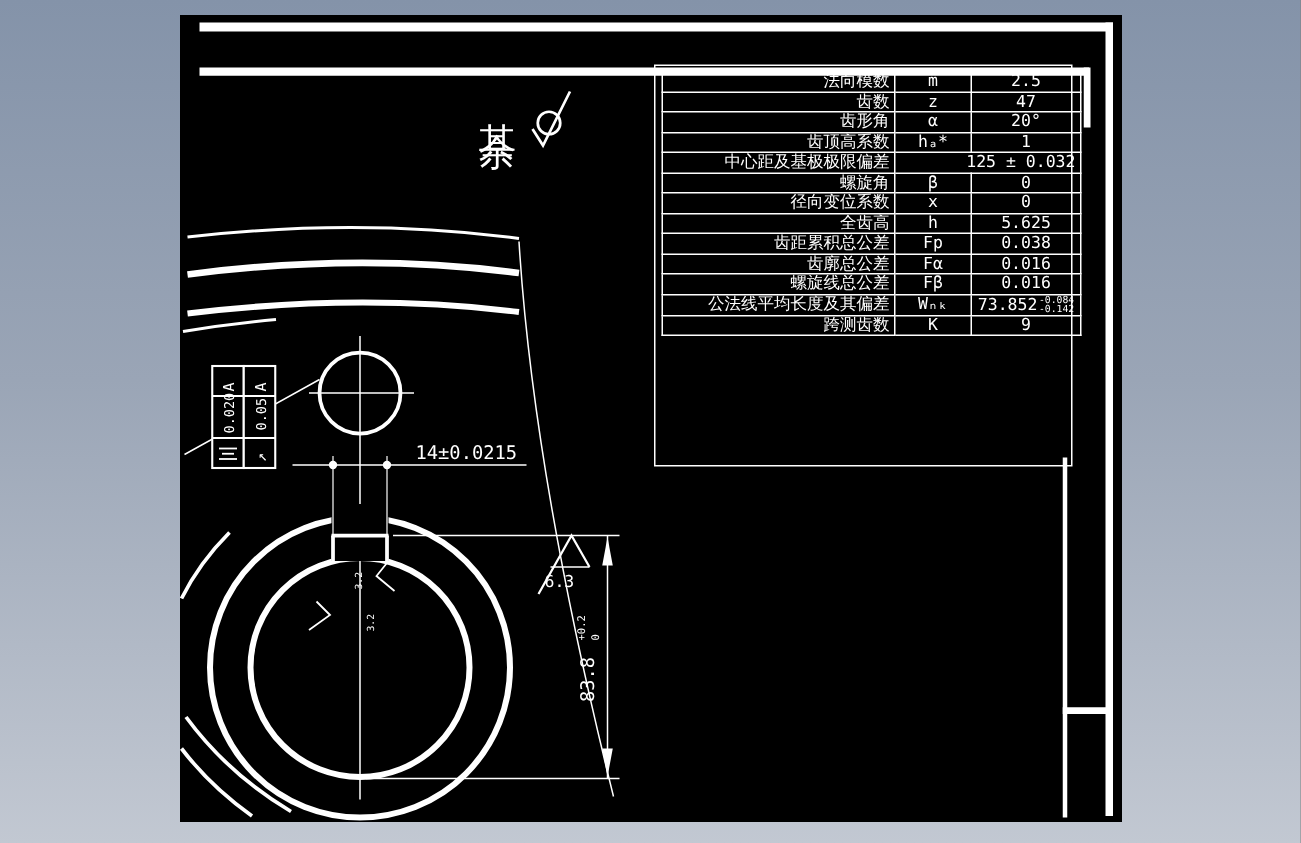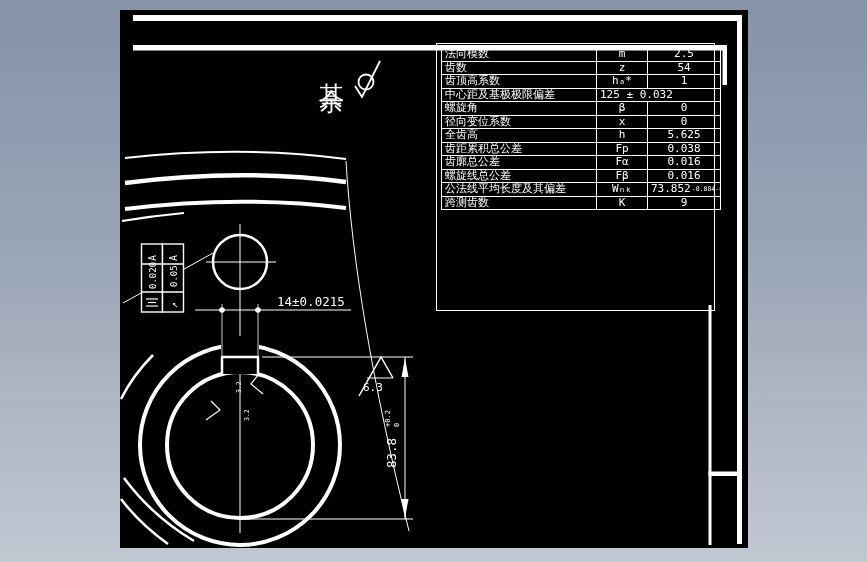--- a/index.html
+++ b/index.html
@@ -24,25 +24,25 @@
   }
   table.params{
     position:absolute;left:441px;top:47px;width:270px;
     border-collapse:collapse;table-layout:fixed;
   }
   table.params td{
     border:1.6px solid #fff;color:#fff;height:12.5px;
     font-size:11px;line-height:12px;padding:0 3px;
     white-space:nowrap;overflow:hidden;
   }
-  td.c-label{width:148px;font-family:"DejaVu Sans",sans-serif;}
+  td.c-label{width:148px;font-family:"DejaVu Sans",sans-serif;text-align:right;}
   td.c-sym{width:44px;text-align:center;font-family:"DejaVu Sans Mono",monospace;}
   td.c-val{width:66px;text-align:center;font-family:"DejaVu Sans Mono",monospace;margin-left:28px;}
-  td.c-merged{text-align:left;font-family:"DejaVu Sans Mono",monospace;font-size:10.5px;}
-  .stack{display:inline-flex;flex-direction:row;font-size:6.5px;line-height:6.5px;
+  td.c-merged{text-align:right;font-family:"DejaVu Sans Mono",monospace;font-size:10.5px;}
+  .stack{display:inline-flex;flex-direction:column;font-size:6.5px;line-height:6.5px;
          vertical-align:middle;margin-left:1px;text-align:left;}
   svg text{fill:#fff;font-family:"DejaVu Sans Mono",monospace;}
 </style>
 </head>
 <body>
 
 <div id="canvas"></div>
 
 <svg id="overlay" viewBox="0 0 867 562">
 
@@ -153,21 +153,26 @@
 <table class="params">
   <tbody>
       <tr>
     <td class="c-label">法向模数</td>
     <td class="c-sym">m</td>
     <td class="c-val">2.5</td>
   </tr>
   <tr>
     <td class="c-label">齿数</td>
     <td class="c-sym">z</td>
-    <td class="c-val">54</td>
+    <td class="c-val">47</td>
+  </tr>
+  <tr>
+    <td class="c-label">齿形角</td>
+    <td class="c-sym">α</td>
+    <td class="c-val">20°</td>
   </tr>
   <tr>
     <td class="c-label">齿顶高系数</td>
     <td class="c-sym">hₐ*</td>
     <td class="c-val">1</td>
   </tr>
   <tr>
     <td class="c-label">中心距及基极极限偏差</td>
     <td class="c-merged" colspan="2">125 ± 0.032</td>
   </tr>

